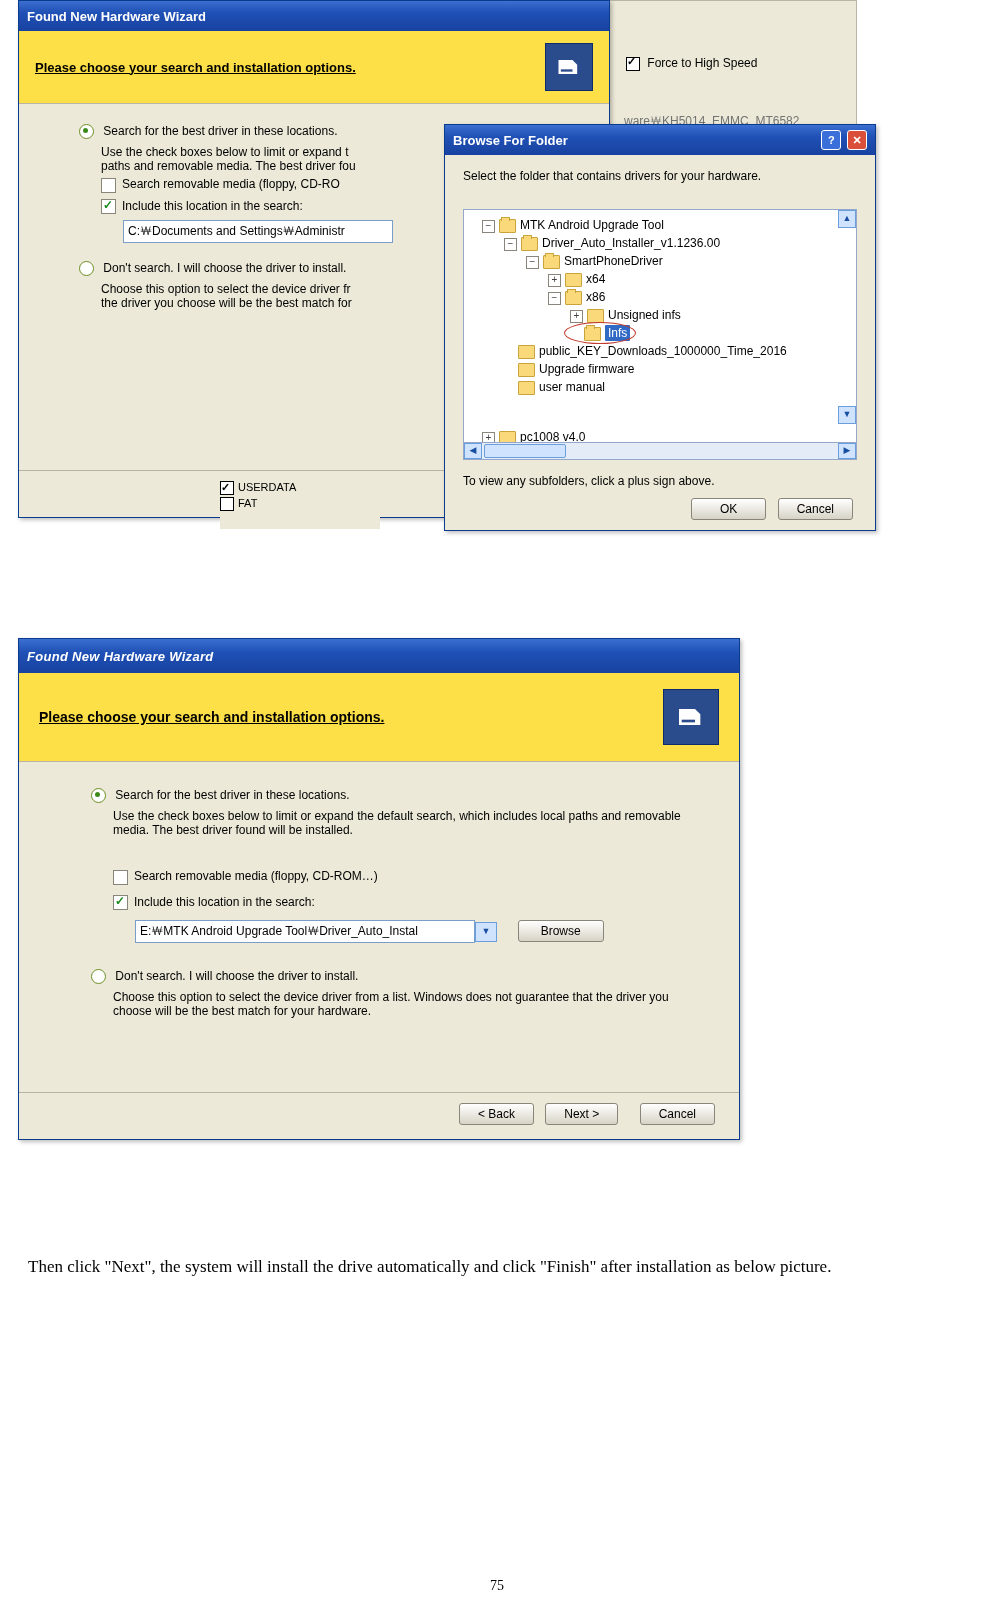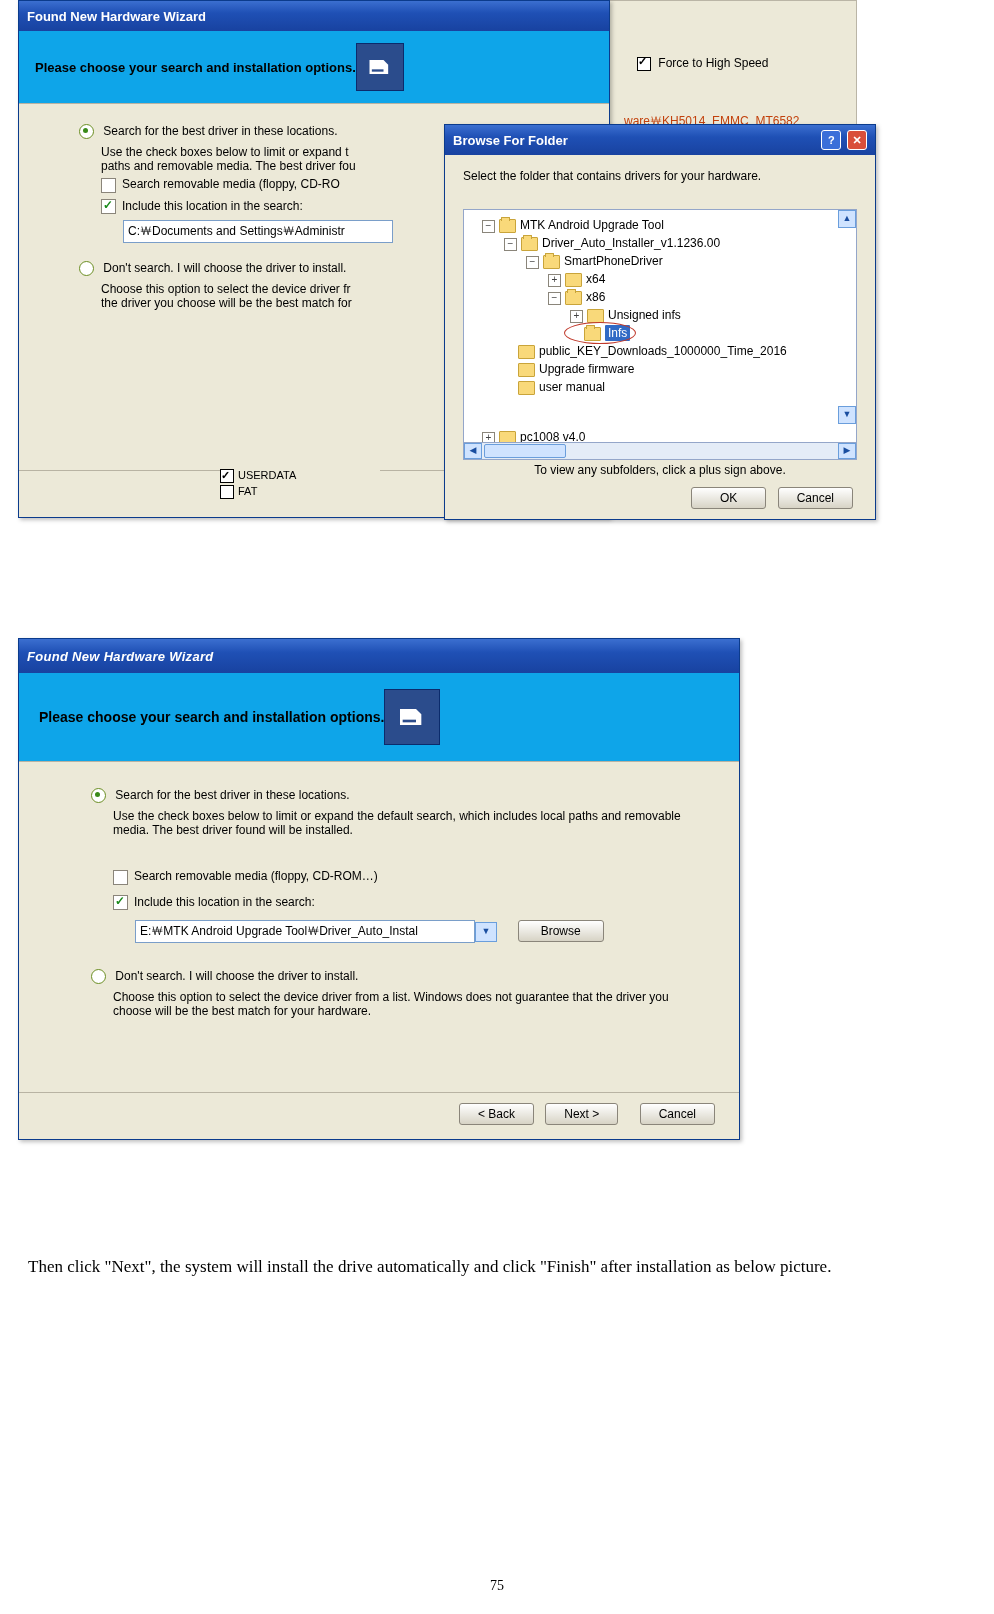--- a/index.html
+++ b/index.html
@@ -1,21 +1,21 @@
 <!DOCTYPE html>
 <html><head>
 <meta charset="utf-8">
 <style>
   body { margin:0; padding:0; background:#fff; font-family:"Tahoma",Arial,sans-serif; font-size:12px; color:#000; width:994px; }
   .page { position:relative; width:994px; height:1614px; }
   .xp-window { position:absolute; border:1px solid #0b3b8c; background:#ece9d8; box-shadow:2px 2px 4px rgba(0,0,0,.25); }
   .xp-titlebar { background:linear-gradient(#3b6fd0,#1f50b5 40%,#1842a0); color:#fff; font-weight:bold; font-size:13px; padding:4px 8px; display:flex; align-items:center; justify-content:space-between; height:22px; }
   .xp-titlebar .ico-help, .xp-titlebar .ico-close { width:18px; height:18px; background:#d94f3a; border:1px solid #fff; border-radius:3px; display:inline-flex; align-items:center; justify-content:center; font-size:11px; color:#fff; margin-left:2px;}
   .xp-titlebar .ico-help { background:#3a6fd9; }
-  .wizard-header { background:#0ea5e9; padding:12px 16px; display:flex; align-items:center; border-bottom:1px solid #b8b3a3; }
+  .wizard-header { background:#fde047; padding:12px 16px; display:flex; align-items:center; justify-content:space-between; border-bottom:1px solid #b8b3a3;text-decoration:underline; }
   .wizard-header h1 { font-size:13px; font-weight:bold; margin:0; }
   .wizard-icon { width:46px; height:46px; background:#2b4c8c; border:1px solid #0b2b6c; display:flex; align-items:center; justify-content:center; color:#fff; font-size:22px; }
   .wizard-body { padding:16px 30px 10px 60px; font-size:12px; color:#000; background:#ece9d8; }
   .radio { width:13px; height:13px; border:1px solid #6b8e23; border-radius:50%; display:inline-block; vertical-align:middle; margin-right:6px; position:relative; background:#fff;}
   .radio.sel::after{content:"";position:absolute;top:3px;left:3px;width:5px;height:5px;border-radius:50%;background:#3a8a1a;}
   .chk { width:13px; height:13px; border:1px solid #8a857a; display:inline-block; vertical-align:middle; margin-right:6px; background:#fff; position:relative;}
   .chk.sel::after{content:"✓";position:absolute;top:-2px;left:1px;font-size:12px;color:#1a8a1a;font-weight:bold;}
   .blk { width:12px; height:12px; border:1px solid #000; display:inline-block; vertical-align:middle; margin-right:4px; background:#fff; position:relative;}
   .blk.sel::after{content:"✓";position:absolute;top:-3px;left:0;font-size:11px;color:#000;font-weight:bold;}
   .opt-line { margin:4px 0 6px 0; }
@@ -33,29 +33,29 @@
   .folder { display:inline-block; width:15px; height:12px; background:#f9d97a; border:1px solid #c9a43a; border-radius:1px; margin-right:4px; vertical-align:middle; position:relative;}
   .folder.open::before{content:"";position:absolute;top:-3px;left:1px;width:7px;height:3px;background:#f9d97a;border:1px solid #c9a43a;border-bottom:none;border-radius:1px 1px 0 0;}
   .selnode { background:#316ac5; color:#fff; padding:1px 3px; border-radius:1px;}
   .circle-red { position:absolute; border:1px solid #c0392b; border-radius:50%; width:70px; height:20px; }
   .hscroll { height:16px; background:#e4ecf7; border:1px solid #94a6c9; border-top:none; display:flex; align-items:center;}
   .hscroll .arrow{width:16px;height:14px;background:#cfe3ff;border:1px solid #6a9edc;text-align:center;font-size:9px;color:#1a4ea0;line-height:12px;}
   .hscroll .thumb{width:80px;height:12px;background:#cfe3ff;border:1px solid #6a9edc;border-radius:2px;margin-left:2px;}
   .caption-text { font-family:"Times New Roman",serif; font-size:17px; line-height:1.35; }
   .pagenum { position:absolute; bottom:20px; left:0; width:100%; text-align:center; font-family:"Times New Roman",serif; font-size:14px;}
   .bg-behind { position:absolute; background:#ece9d8; border:1px solid #bab5a6; }
-  .greyed { color:#c2410c; }
+  .greyed { color:#737373; }
 </style>
 </head>
 <body>
 
 <div class="page">
 
   <div class="bg-behind" style="left:605px; top:0; width:250px; height:130px;">
-    <div style="position:absolute; top:55px; left:31px;">
+    <div style="position:absolute; top:55px; left:20px;">
       <span class="blk sel"></span>
       <span>Force to High Speed</span>
     </div>
   </div>
   <div class="greyed" style="position:absolute; left:624px; top:113px; font-size:12px;">ware￦KH5014_EMMC_MT6582</div>
 
   <div class="xp-window" style="left:18px; top:0; width:590px;">
     <div class="xp-titlebar">
       <span>Found New Hardware Wizard</span>
     </div>
@@ -85,21 +85,21 @@
         <span class="radio"></span>
         <span>Don't search. I will choose the driver to install.</span>
       </div>
       <div class="sub" style="max-width:380px;">Choose this option to select the device driver fr<br>the driver you choose will be the best match for</div>
     </div>
     <div class="wizard-btnrow" style="text-align:left; padding-left:280px;">
       <button class="xp-btn"><span>&lt; Back</span></button>
     </div>
   </div>
 
-  <div class="bg-behind" style="left:220px; top:467px; width:160px; height:50px; border:none;">
+  <div class="bg-behind" style="left:220px; top:479px; width:160px; height:50px; border:none;">
     <div style="line-height:16px; font-size:11px;">
       <div><span class="blk sel"></span><span>USERDATA</span></div>
       <div><span class="blk"></span><span>FAT</span></div>
     </div>
   </div>
 
   <div class="xp-window" style="left:444px; top:124px; width:430px;">
     <div class="xp-titlebar">
       <span>Browse For Folder</span>
       <span>
@@ -127,21 +127,21 @@
         <div class="tree-row" style="padding-left:50px;"><span class="folder"></span><span>Upgrade firmware</span></div>
         <div class="tree-row" style="padding-left:50px;"><span class="folder"></span><span>user manual</span></div>
         <div class="tree-row" style="padding-left:14px;margin-top:32px;"><span class="pm">+</span><span class="folder"></span><span>pc1008 v4.0</span></div>
       </div>
       <div class="hscroll">
         <span class="arrow">◀</span>
         <span class="thumb"></span>
         <span style="flex:1"></span>
         <span class="arrow">▶</span>
       </div>
-      <div style="margin-top:3px;text-align:center;">To view any subfolders, click a plus sign above.</div>
+      <div style="margin-top:14px;">To view any subfolders, click a plus sign above.</div>
       <div style="text-align:right; margin-top:10px;">
         <button class="xp-btn" style="padding:3px 28px;"><span>OK</span></button>
         <button class="xp-btn"><span>Cancel</span></button>
       </div>
     </div>
   </div>
 
   <div class="xp-window" style="left:18px; top:638px; width:720px;">
     <div class="xp-titlebar" style="height:26px; font-style:italic; letter-spacing:.3px;">
       <span>Found New Hardware Wizard</span>

